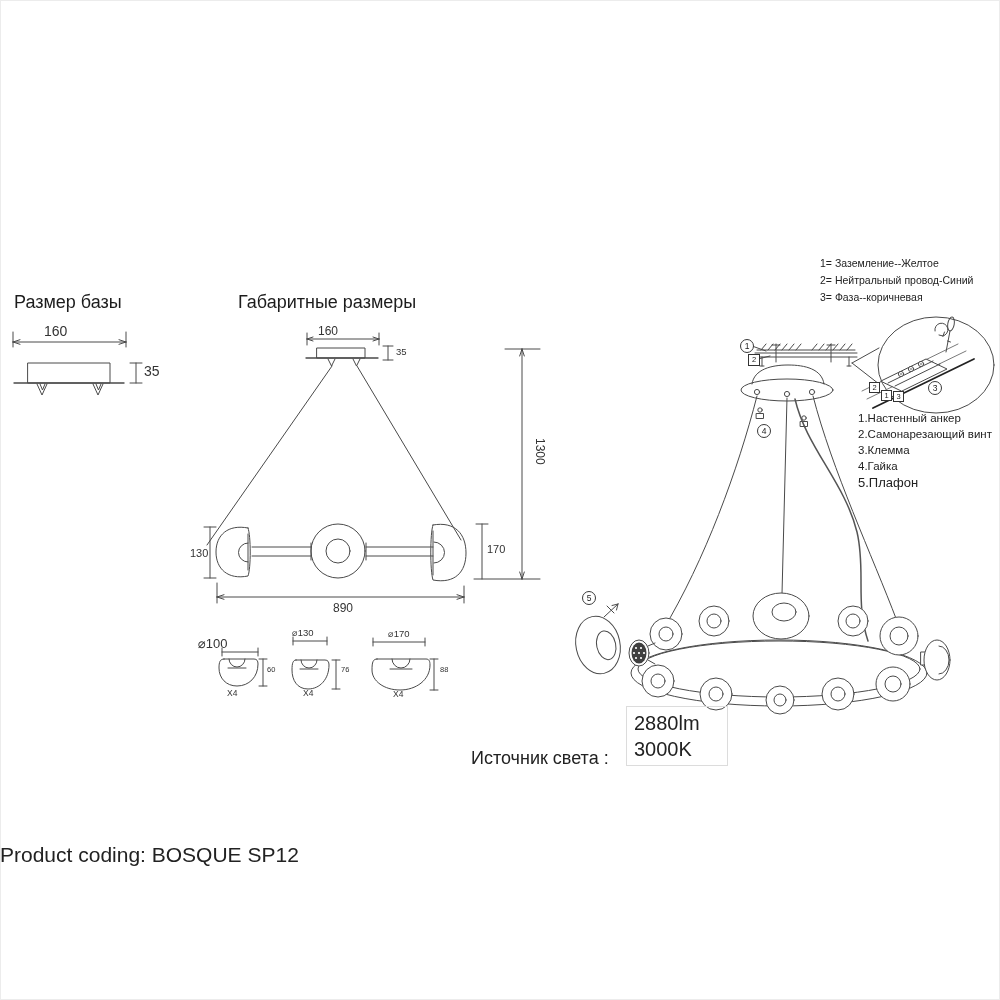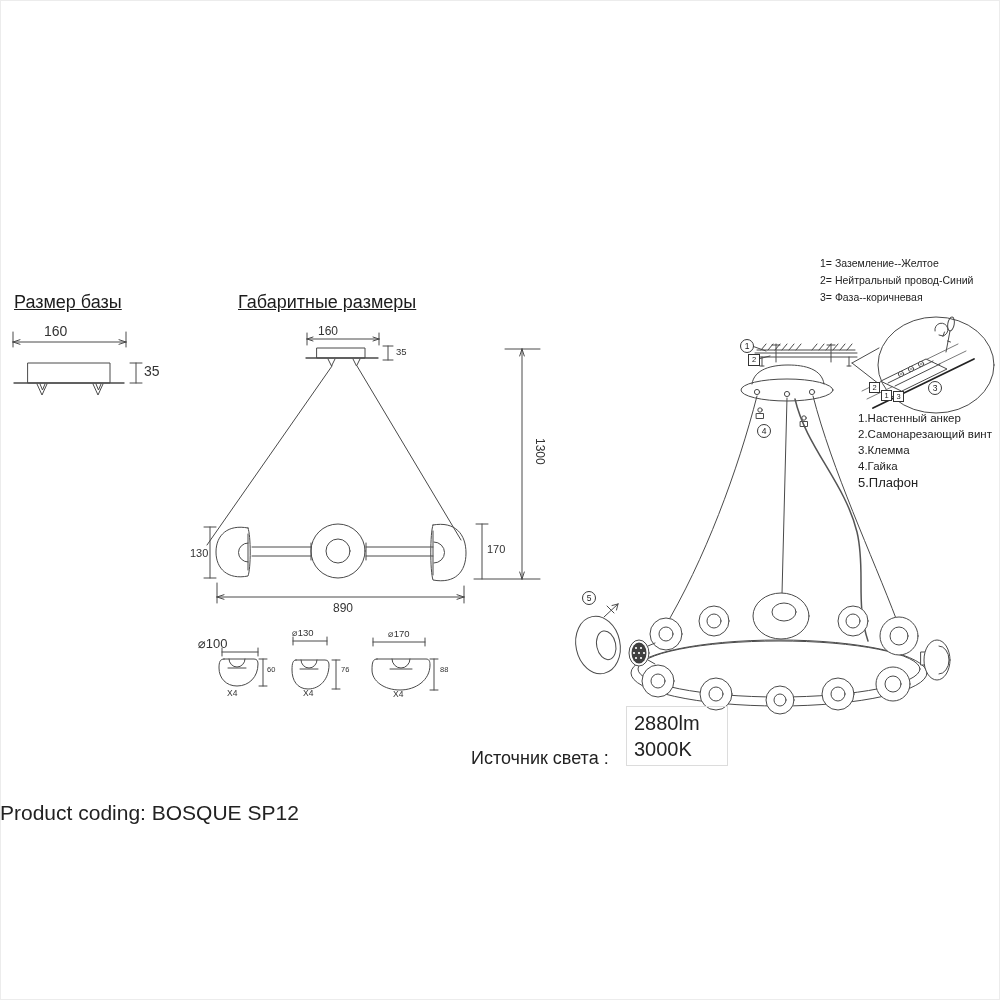--- a/index.html
+++ b/index.html
@@ -4,21 +4,21 @@
 <style>
   html,body{margin:0;padding:0;background:#fff;}
   #canvas{
     position:relative;width:1000px;height:1000px;background:#fff;overflow:hidden;
     font-family:"Liberation Sans","DejaVu Sans",sans-serif;
     box-shadow:inset 0 0 0 1px #ececec;
   }
   svg{position:absolute;left:0;top:0;}
   .txt{position:absolute;color:#222;white-space:nowrap;line-height:1.1;}
   .title{font-size:40px;color:#141414;}
-  .sec{font-size:18px;color:#1c1c1c;text-decoration:underline;}
+  .sec{font-size:18px;color:#1c1c1c;}
   .dim{color:#333;}
   .ctr{text-align:left;}
   .circ{
     position:absolute;width:12px;height:12px;border:1px solid #3a3a3a;border-radius:50%;
     font-size:8.5px;line-height:12px;text-align:center;color:#222;background:#fff;
   }
   .boxn{
     position:absolute;width:9px;height:9px;border:1px solid #333;
     font-size:7.5px;line-height:9px;text-align:center;color:#222;background:#fff;
   }
@@ -218,15 +218,15 @@
   <div class="circ" style="left:582px;top:591px">5</div>
   <div class="boxn" style="left:869px;top:382px">2</div>
   <div class="boxn" style="left:881px;top:390px">1</div>
   <div class="boxn" style="left:893px;top:391px">3</div>
 
   <div class="lightbox" style="left:626px;top:706px;width:100px;height:58px"></div>
   <div class="txt" style="left:471px;top:749px;font-size:18px">Источник света :</div>
   <div class="txt" style="left:634px;top:712px;font-size:20px">2880lm</div>
   <div class="txt" style="left:634px;top:738px;font-size:20px">3000K</div>
 
-  <div class="txt ctr" style="left:0;top:801px;width:999px;font-size:21px">Product coding: BOSQUE SP12</div>
+  <div class="txt ctr" style="left:0;top:843px;width:999px;font-size:21px">Product coding: BOSQUE SP12</div>
 
 </div>
 
 </body></html>

